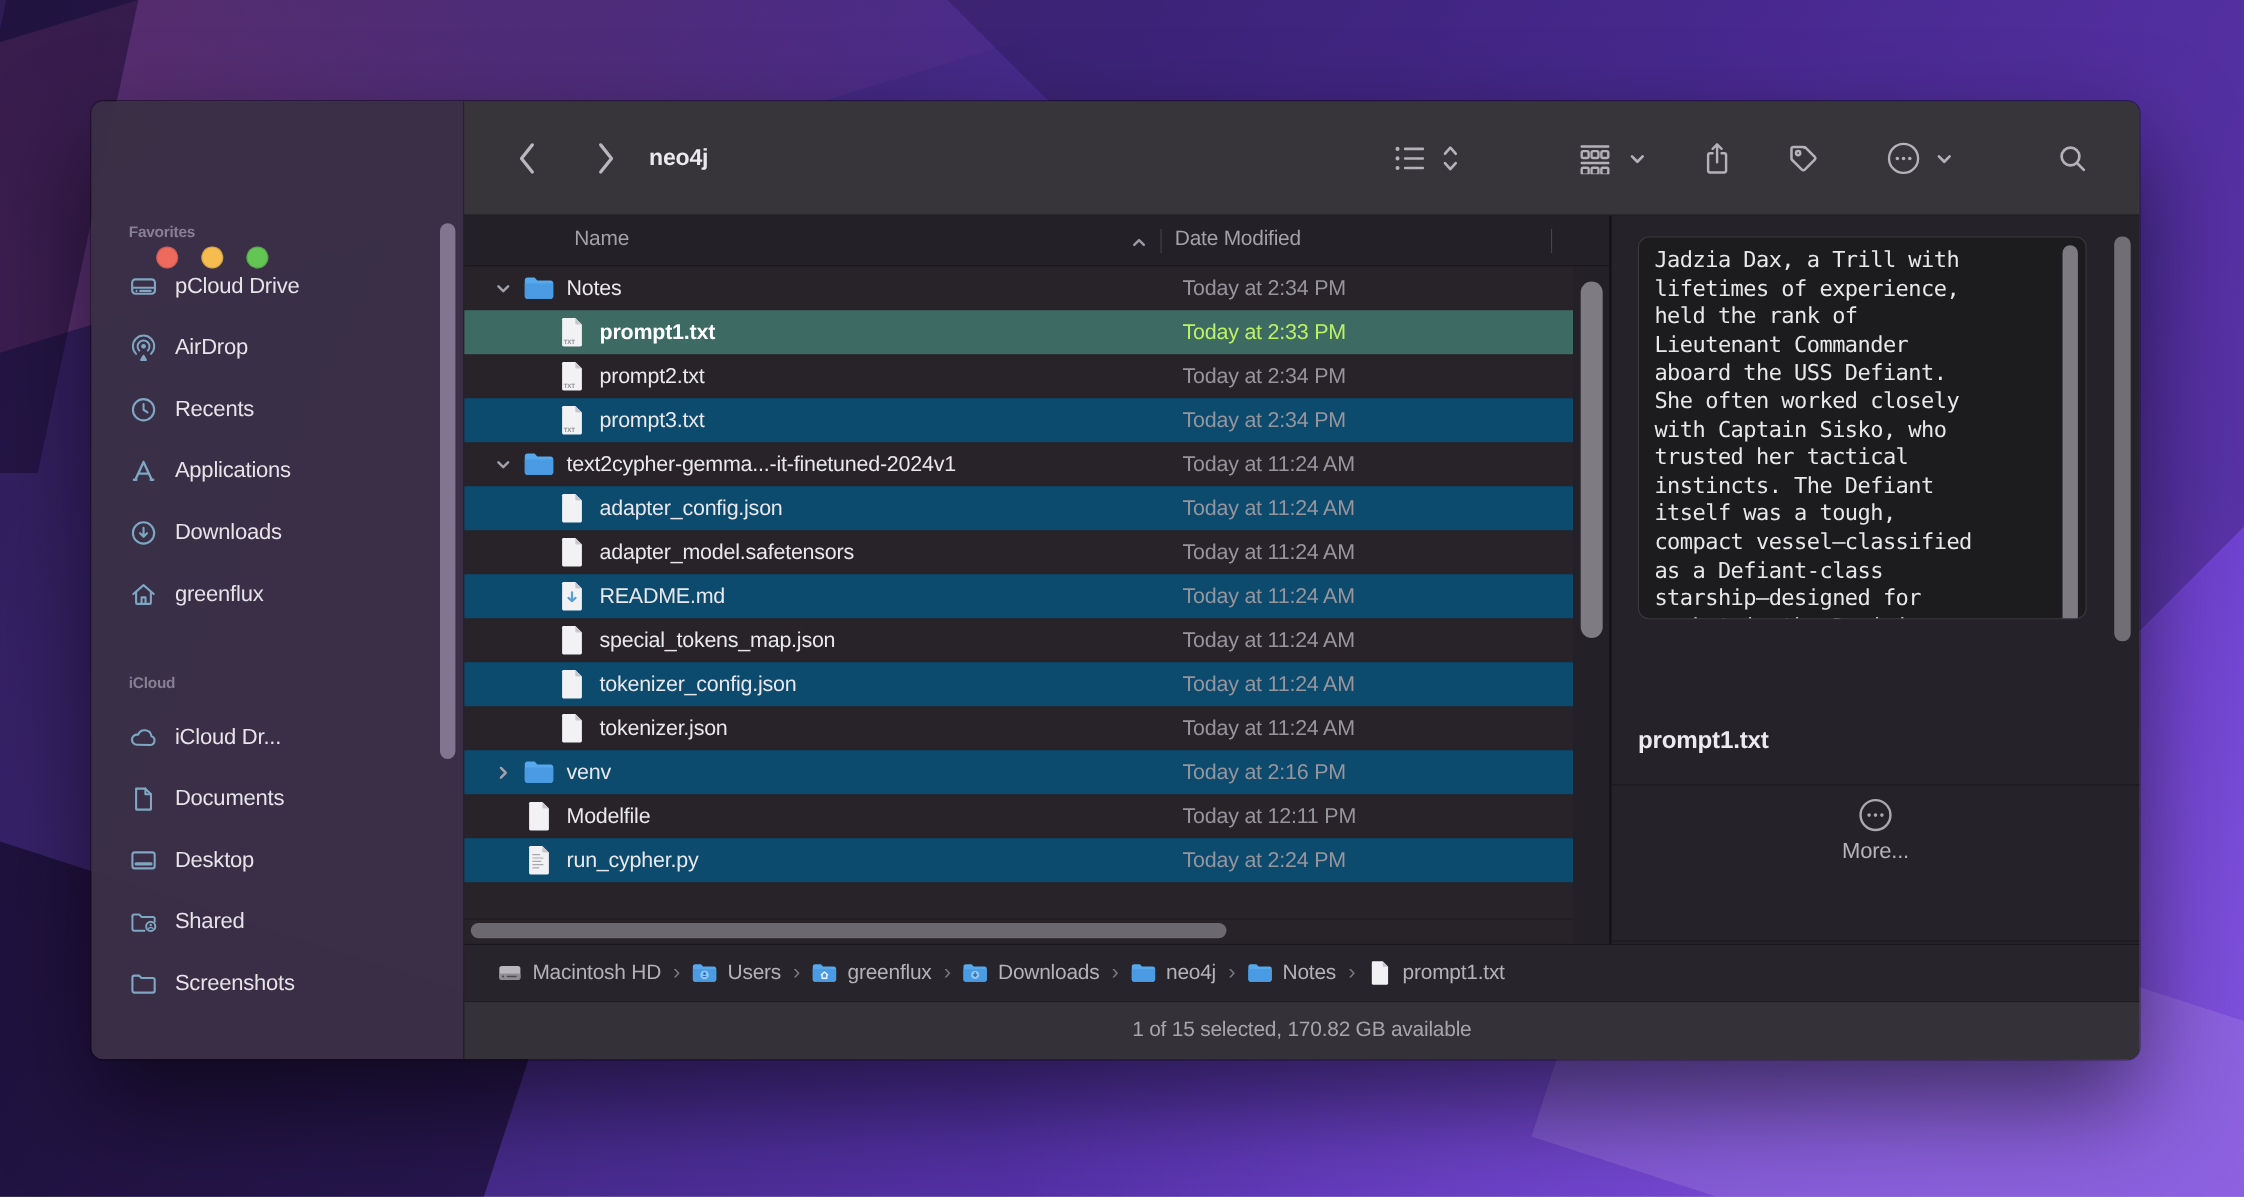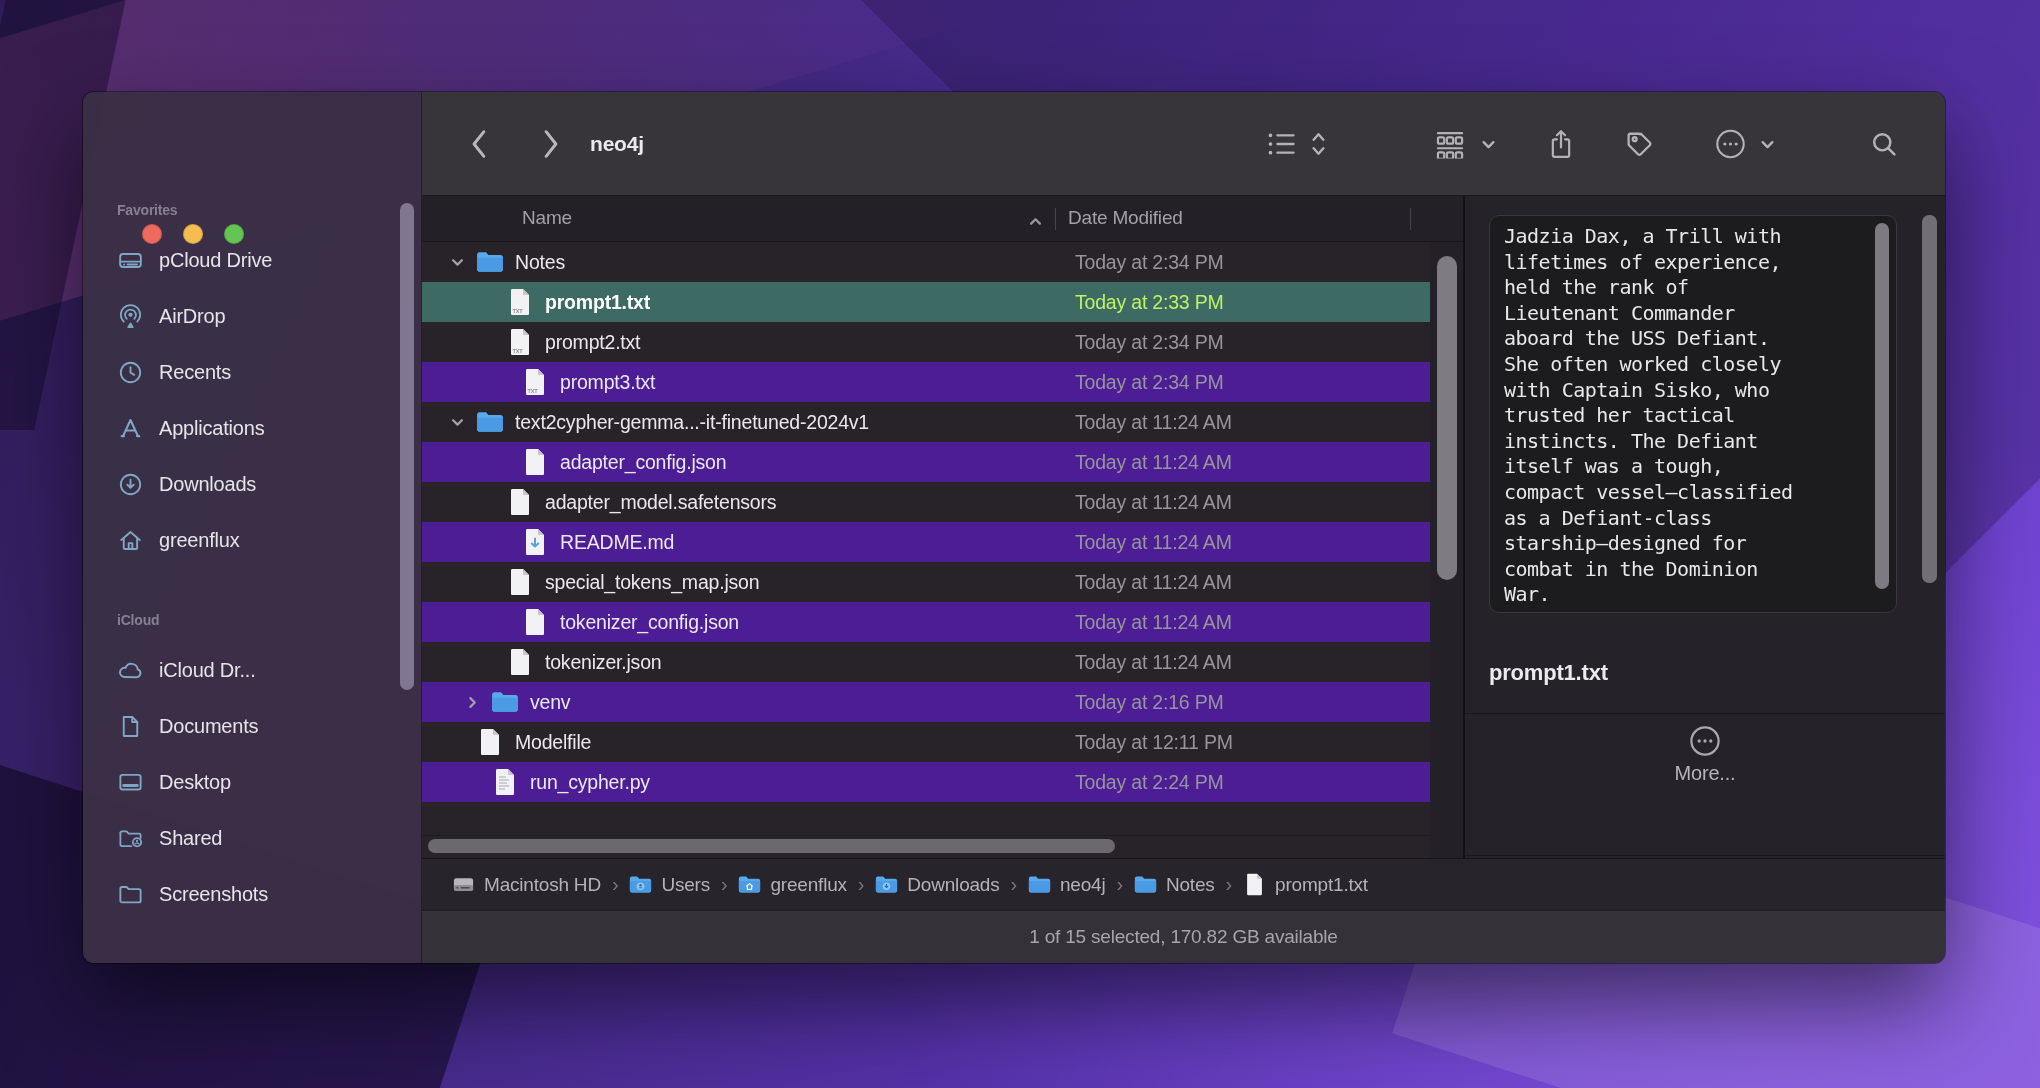--- a/index.html
+++ b/index.html
@@ -77,41 +77,41 @@
     border-bottom:1px solid #19171b; color:#a3a1a8; font-size:19px; overflow:hidden; }
   .col-name{ position:absolute; left:100px; top:11px; }
   .sort-chev{ position:absolute; left:606px; top:16px; width:15px; height:15px; color:#9a98a0; }
   .col-div{ position:absolute; top:12px; width:1px; height:22px; background:#47444b; }
   .col-div.d1{ left:633px; } .col-div.d2{ left:988px; }
   .col-date{ position:absolute; left:646px; top:11px; }
   .col-size{ position:absolute; left:1060px; top:11px;text-decoration:underline; }
 
   .rows{ position:absolute; left:0; top:46px; width:1008px; }
   .row{ height:40px; display:flex; align-items:center; position:relative; font-size:19.5px; color:#e9e8ec; }
-  .row.alt{ background:#4c1d95;padding-left:15px; }
+  .row.alt{ background:#0c4a6e; }
   .row.sel{ background:#3d6a63; }
   .row.sel .fname{ color:#ffffff; font-weight:600; }
   .row.sel .fdate{ color:#bef264; }
   .chev{ width:26px; margin-left:28px; flex:none; color:#a2a0a8; display:flex; align-items:center; }
   .chev svg{ width:15px; height:15px; }
   .indent{ width:0; flex:none; }
   .row.lv1 .indent{ width:30px; }
   .ficon{ width:28px; height:28px; flex:none; margin-right:11px; display:flex; align-items:center; justify-content:center; }
   .ficon svg{ width:100%; height:100%; }
   .fname{ white-space:nowrap; }
   .fdate{ position:absolute; left:653px; color:#97959c; white-space:nowrap; }
 
   .hscroll{ position:absolute; left:0; top:639px; width:1041px; height:20px; border-top:1px solid #1d1b20; }
   .hscroll .thumb{ position:absolute; left:6px; top:3px; width:687px; height:14px; border-radius:7px; background:#6b686f; }
   .vscroll{ position:absolute; left:1008px; top:46px; width:33px; height:616px; background:#232027; }
   .vscroll .thumb{ position:absolute; left:7px; top:14px; width:20px; height:324px; border-radius:10px; background:#7e7b82; }
 
   
   .preview{ flex:1; background:#262229; border-left:2px solid #131116; position:relative; min-width:0; }
-  .pbox{ position:absolute; left:24px; top:19px; width:408px; height:398px; border-radius:10px;
+  .pbox{ position:absolute; left:24px; top:19px; width:408px; height:348px; border-radius:10px;
     background:#1c1b1e; border:1px solid #3a383e; padding:8px 40px 6px 14px; overflow:hidden; }
   .pline{ font-family:"DejaVu Sans Mono", monospace; font-size:20px; line-height:25.6px;
     color:#e8e8e8; white-space:pre; letter-spacing:-0.5px; }
   .pbox-scroll{ position:absolute; right:7px; top:7px; width:14px; height:366px; border-radius:7px; background:#7d7a81; }
   .ptitle{ position:absolute; left:24px; top:464px; font-size:22px; font-weight:700; color:#eceaef; }
   .pdiv{ position:absolute; left:0; right:0; height:1px; background:#1a181d; }
   .pdiv.a{ top:517px; } .pdiv.b{ top:659px; }
   .more{ position:absolute; left:0; right:0; top:528px; text-align:center; color:#b6b4ba; }
   .more .mico{ display:inline-flex; width:34px; height:34px; color:#aaa8ae; }
   .more .mico svg{ width:100%; height:100%; }

